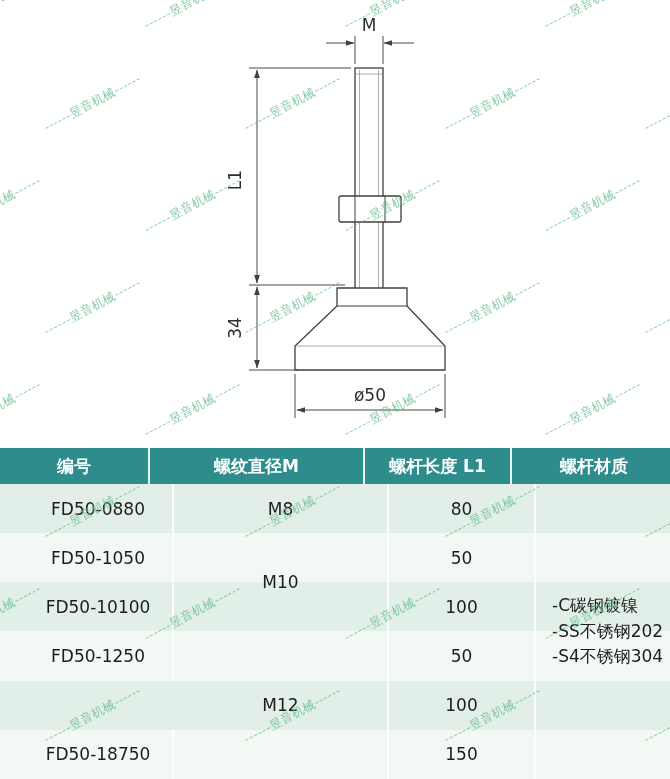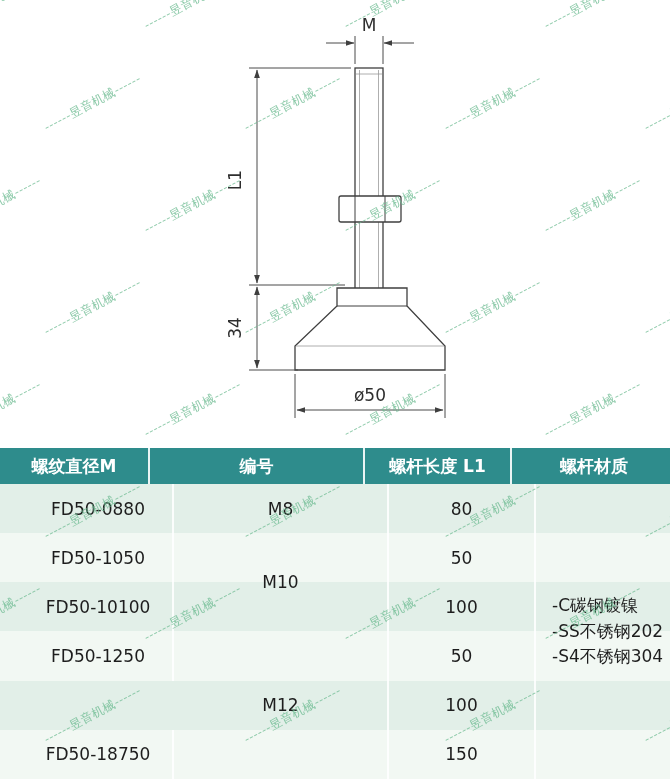--- a/index.html
+++ b/index.html
@@ -114,22 +114,22 @@
         <line x1="295" y1="374" x2="295" y2="418"></line>
         <line x1="445" y1="374" x2="445" y2="418"></line>
         <line x1="297" y1="410" x2="443" y2="410" marker-start="url(#arr)" marker-end="url(#arr)"></line>
       </g>
       <text x="370" y="401" text-anchor="middle" font-size="17" fill="#2e2e2e">ø50</text>
     </svg>
   </div>
 
   <div class="spec-table">
     <div class="thead">
+      <div class="th">编号</div>
       <div class="th">螺纹直径M</div>
-      <div class="th">编号</div>
       <div class="th">螺杆长度 L1</div>
       <div class="th">螺杆材质</div>
     </div>
 
     <div class="tbody">
 
       <div class="td" style="grid-column:1;grid-row:1">FD50-0880</div>
       <div class="td" style="grid-column:1;grid-row:2">FD50-1050</div>
       <div class="td" style="grid-column:1;grid-row:3">FD50-10100</div>
       <div class="td" style="grid-column:1;grid-row:4">FD50-1250</div>

